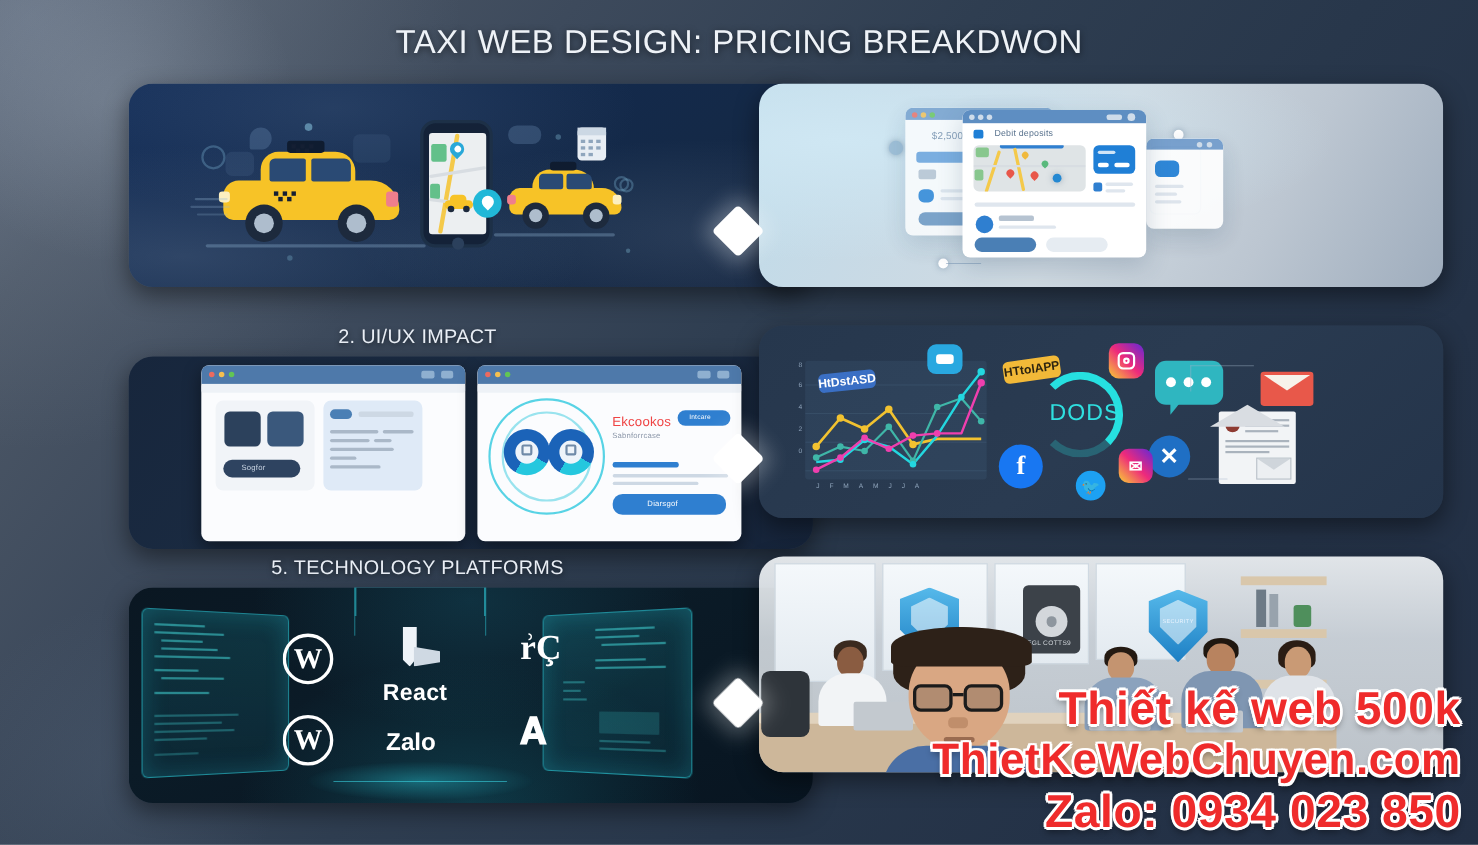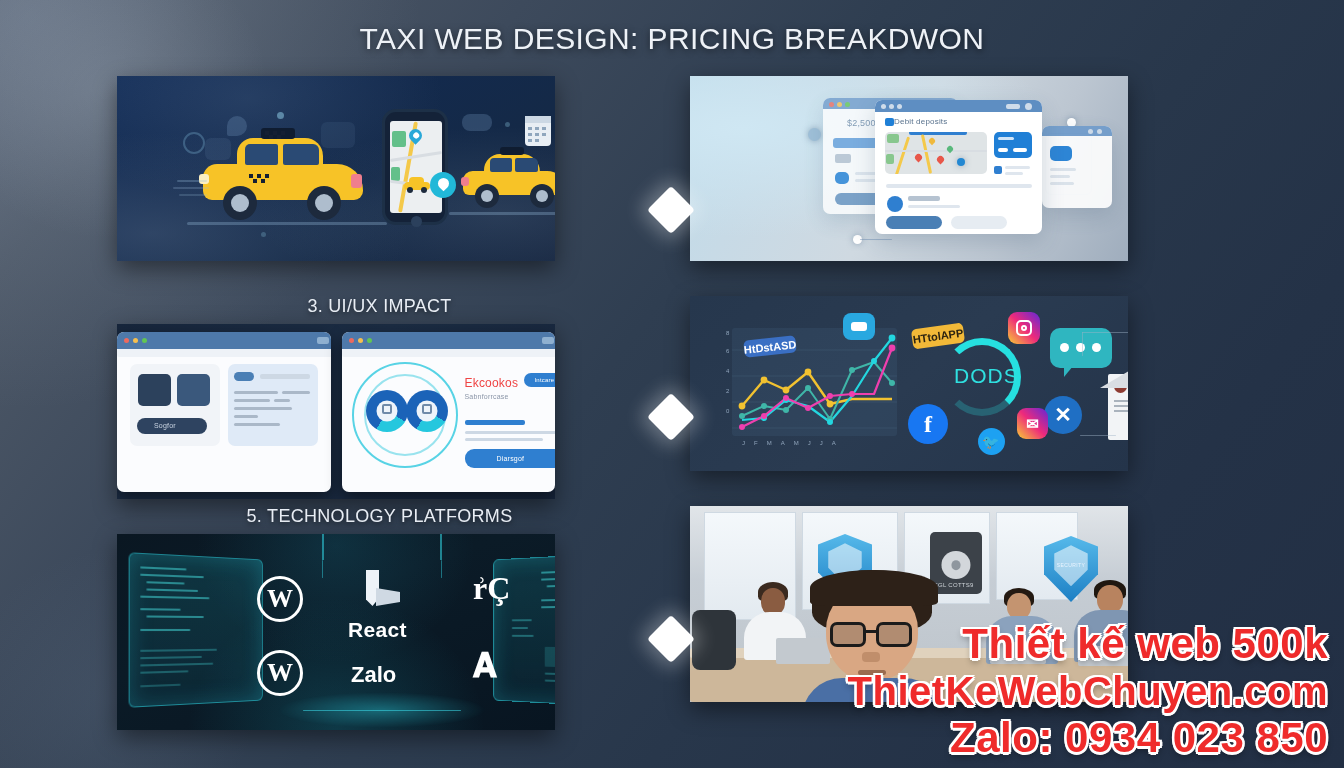--- a/index.html
+++ b/index.html
@@ -32,21 +32,21 @@
 
   .cell{position:absolute;}
   .cell.left{left:117px;width:525px;}
   .cell.right{left:690px;width:525px;}
 
   .cap{
     text-align:center;color:#e9eef5;font-size:18px;letter-spacing:.3px;
     margin-bottom:7px;text-shadow:0 2px 5px rgba(0,0,0,.5);white-space:nowrap;
   }
   .card{
-    width:438px;border-radius:0;overflow:hidden;position:relative;
+    width:622px;border-radius:22px;overflow:hidden;position:relative;
     box-shadow:0 8px 22px rgba(0,0,0,.45);
   }
   .c1{height:185px;}
   .c2{height:185px;}
   .c3{height:175px;}
   .c4{height:175px;}
   .c5{height:196px;}
   .c6{height:196px;}
 
   
@@ -371,21 +371,21 @@
         </div>
 
         <div class="win" style="left:185px;top:24px;width:167px;height:134px;">
           <div class="win-bar" style="height:12px;"></div>
           <div class="tl gr" style="left:6px;top:4px;"></div>
             <div class="tl gr" style="left:14px;top:4px;"></div>
             <div class="tl gr" style="left:22px;top:4px;"></div>
           <div class="ln" style="left:131px;top:4px;width:14px;height:5px;background:#cfdcea;border-radius:2px;"></div>
           <div class="ln" style="left:150px;top:3px;width:7px;height:7px;background:#cfdcea;border-radius:50%;"></div>
           <div class="card-blue" style="left:10px;top:18px;width:9px;height:8px;border-radius:2px;"></div>
-          <div class="tinytxt" style="left:19px;top:17px;font-size:8px;color:#5a738e;">Debit deposits</div>
+          <div class="tinytxt" style="left:29px;top:17px;font-size:8px;color:#5a738e;">Debit deposits</div>
           <div class="minimap" style="left:10px;top:32px;width:102px;height:42px;">
             <div class="ln blue" style="left:24px;top:-1px;width:58px;height:4px;border-radius:2px;"></div>
             <div class="map-grn" style="left:2px;top:2px;width:12px;height:9px;background:#88c78e;"></div>
             <div class="map-grn" style="left:1px;top:22px;width:8px;height:10px;background:#88c78e;"></div>
             <div class="map-road" style="left:16px;top:4px;width:3px;height:40px;transform:rotate(18deg);"></div>
             <div class="map-road" style="left:40px;top:2px;width:3px;height:40px;transform:rotate(-12deg);"></div>
             <div class="map-road2" style="left:0;top:18px;width:102px;height:2px;"></div>
             <div class="pin" style="left:30px;top:22px;width:7px;height:7px;background:#e8574a;"></div>
             <div class="pin" style="left:52px;top:24px;width:7px;height:7px;background:#e8574a;"></div>
             <div class="pin" style="left:44px;top:6px;width:6px;height:6px;background:#f0b93c;"></div>
@@ -408,21 +408,21 @@
           <div class="btn-g" style="left:76px;top:116px;width:56px;height:13px;"></div>
         </div>
       </div>
     </div>
 
   </div>
 
   <div class="row r2">
 
     <div class="cell left">
-      <div class="cap">3. UI/UX IMPACT</div>
+      <div class="cap">2. UI/UX IMPACT</div>
       <div class="card c3 sc-browsers">
 
         <div class="bw">
           <div class="bw-bar"></div>
           <div class="tl r" style="left:7px;top:6px;"></div>
             <div class="tl y" style="left:16px;top:6px;"></div>
             <div class="tl g" style="left:25px;top:6px;"></div>
           <div class="ln" style="left:200px;top:5px;width:12px;height:7px;background:#8fb0d0;border-radius:2px;"></div>
           <div class="ln" style="left:218px;top:5px;width:11px;height:7px;background:#8fb0d0;border-radius:2px;"></div>
           <div class="ln" style="left:0;top:17px;width:240px;height:8px;background:#eef2f7;"></div>

